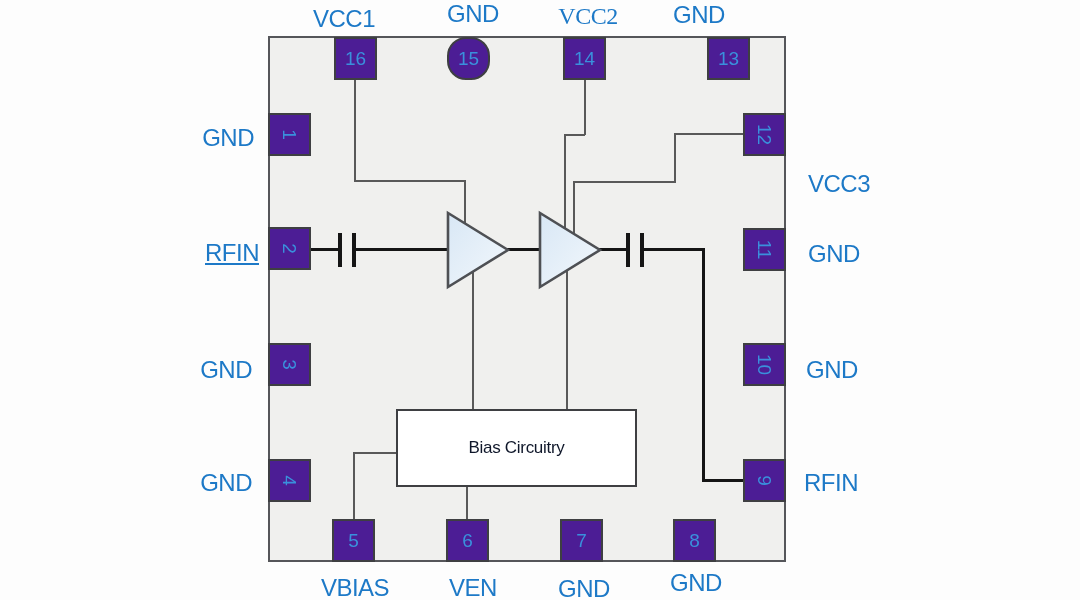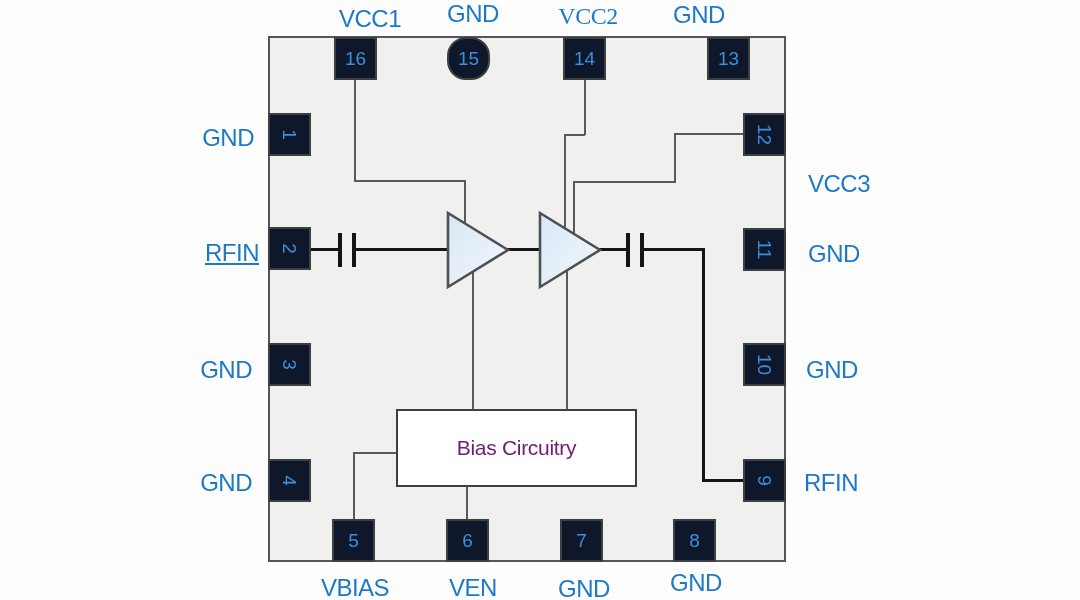--- a/index.html
+++ b/index.html
@@ -16,24 +16,24 @@
   .wire{position:absolute;background:#595959;z-index:2;}
   .sig{position:absolute;background:#151515;z-index:2;}
   .plate{position:absolute;background:#151515;width:4px;height:34px;top:233px;z-index:2;}
   
   .ovl{position:absolute;left:0;top:0;z-index:3;pointer-events:none;}
   .bias{
     position:absolute;left:396px;top:409px;width:241px;height:78px;
     background:#ffffff;border:2px solid #3e3f42;box-sizing:border-box;z-index:4;
     display:flex;align-items:center;justify-content:center;
   }
-  .bias span{font-size:21px;color:#701a75;letter-spacing:-0.3px;}
+  .bias span{font-size:17px;color:#0f172a;letter-spacing:-0.3px;}
   
   .pin{
-    position:absolute;width:43px;height:43px;background:#0f172a;
+    position:absolute;width:43px;height:43px;background:#4c1d95;
     border:2px solid #3e3f42;box-sizing:border-box;z-index:5;
     display:flex;align-items:center;justify-content:center;
   }
   .pin span{font-size:19px;color:#3a90dc;line-height:1;}
   .pin.side span{transform:rotate(90deg);}
   
   .lbl{
     position:absolute;font-size:24px;color:#1d79c7;white-space:nowrap;
     letter-spacing:-0.5px;z-index:6;
   }
@@ -135,21 +135,21 @@
   <div class="pin" style="left:446px;top:519px;">
       <span>6</span>
     </div>
   <div class="pin" style="left:560px;top:519px;">
       <span>7</span>
     </div>
   <div class="pin" style="left:673px;top:519px;">
       <span>8</span>
     </div>
 
-  <div class="lbl c" style="left:300px;top:5px;">VCC1</div>
+  <div class="lbl c" style="left:274px;top:5px;">VCC1</div>
   <div class="lbl c" style="left:403px;top:0px;">GND</div>
   <div class="lbl c" style="left:518px;top:3px;font-family:Liberation Serif, serif;">VCC2</div>
   <div class="lbl c" style="left:629px;top:1px;">GND</div>
 
   <div class="lbl r" style="left:124px;top:124px;">GND</div>
   <div class="lbl r" style="left:129px;top:239px;text-decoration:underline;">RFIN</div>
   <div class="lbl r" style="left:122px;top:356px;">GND</div>
   <div class="lbl r" style="left:122px;top:469px;">GND</div>
 
   <div class="lbl" style="left:808px;top:124px;margin-top:46px;">VCC3</div>

